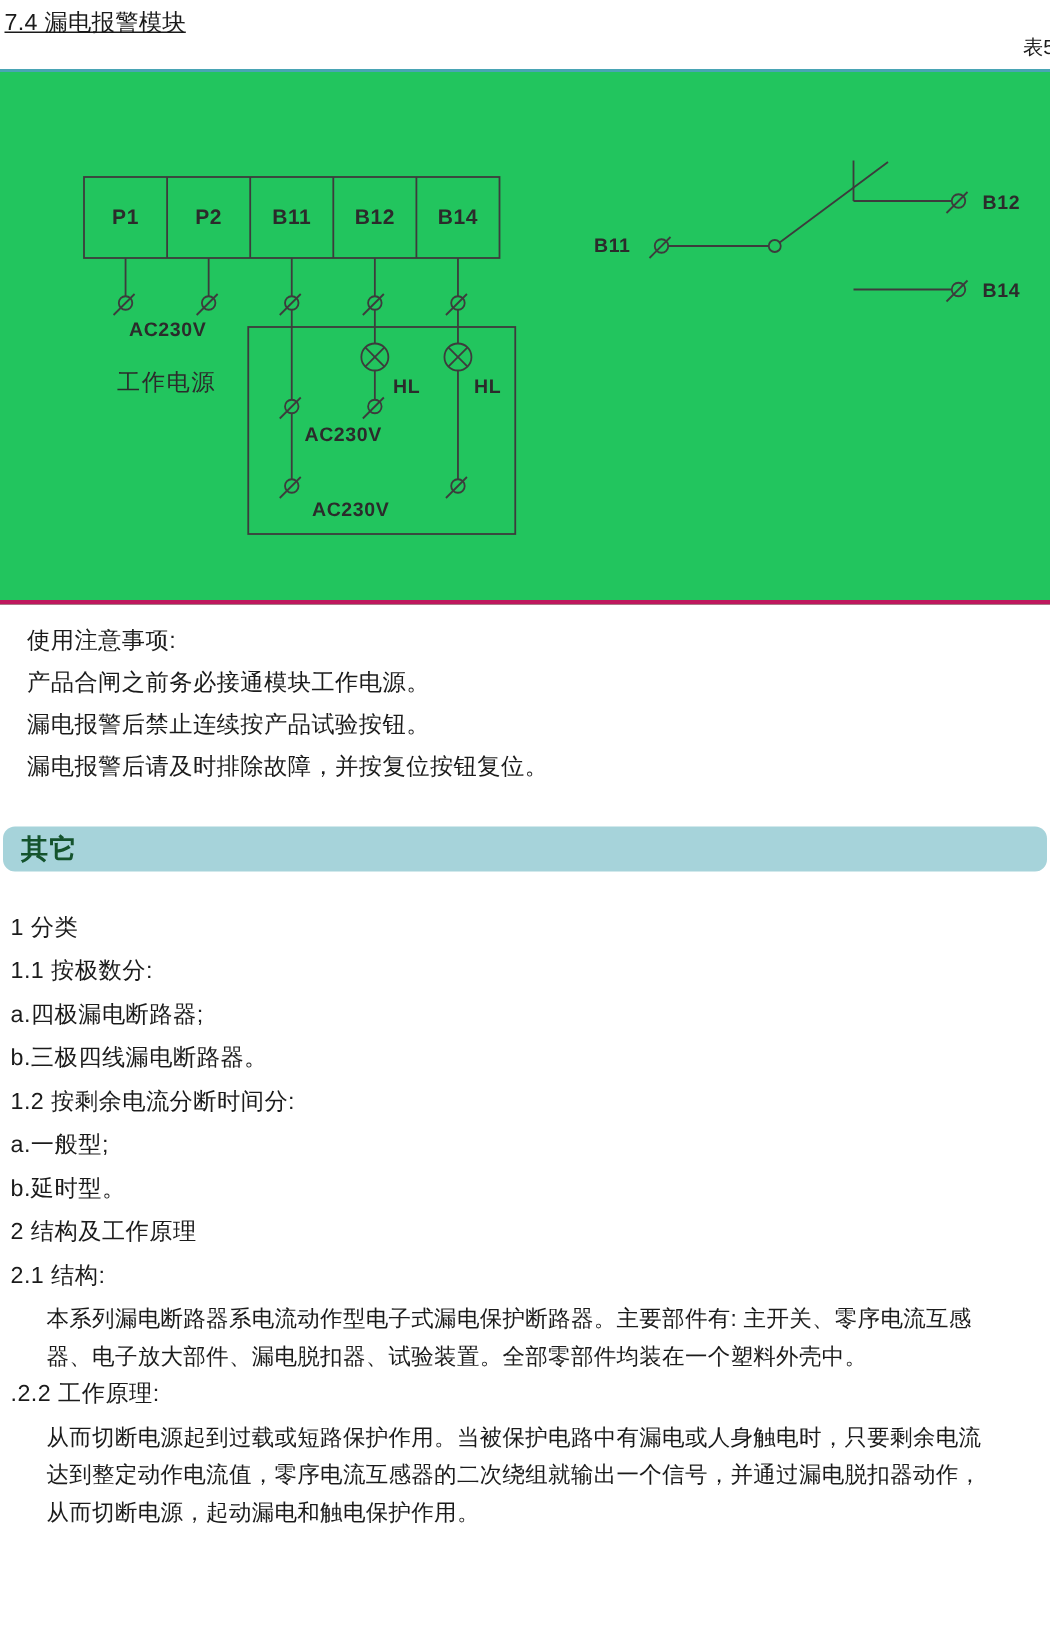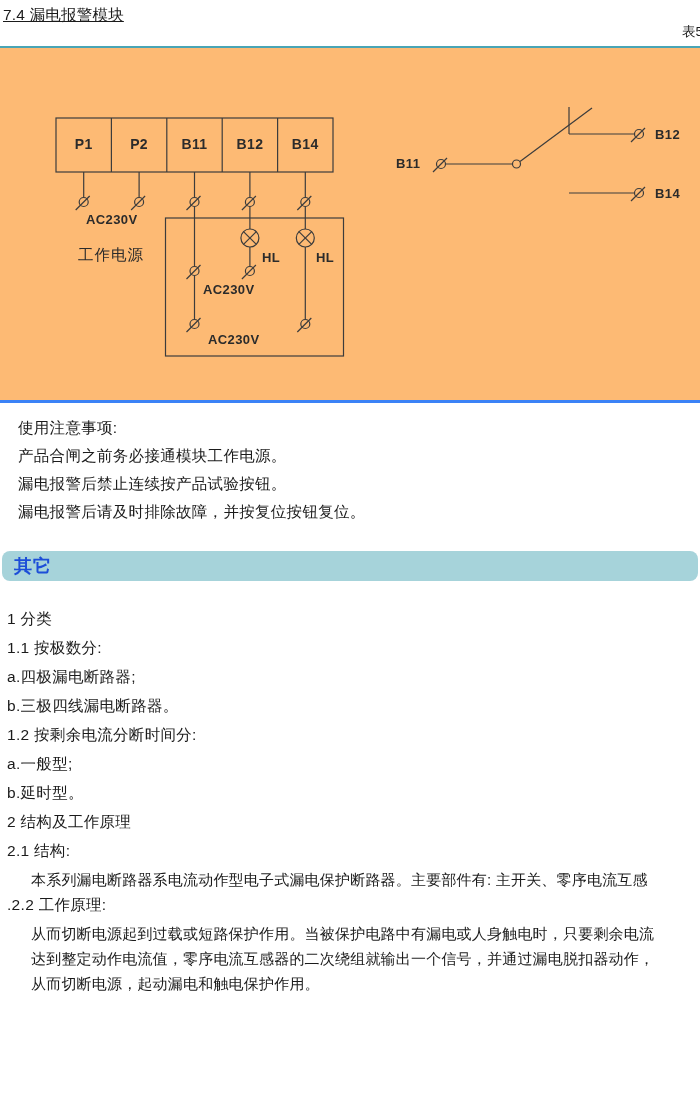--- a/index.html
+++ b/index.html
@@ -5,33 +5,33 @@
   * { margin:0; padding:0; box-sizing:border-box; }
   html,body { background:#ffffff; }
   body {
     width:700px; height:1097px; position:relative; overflow:hidden;
     font-family:"Liberation Sans", sans-serif; color:#1b1b1b;
   }
   .header { position:relative; height:46px; }
   .page-title { position:absolute; left:3px; top:5px; font-size:15.5px; font-weight:500; letter-spacing:0.2px;text-decoration:underline; }
   .table-ref { position:absolute; right:-3px; top:23px; font-size:13.5px; }
   .panel {
-    height:357px; background:#fdba74;
-    border-top:2px solid #49a5b5; border-bottom:3px solid #3b82f6;
+    height:357px; background:#22c55e;
+    border-top:2px solid #49a5b5; border-bottom:3px solid #be185d;
   }
   .panel svg { display:block; }
   .diag-line { stroke:#3c3c3c; stroke-width:1.2; fill:none; }
   .diag-text { fill:#2b2b2b; font-family:"Liberation Sans", sans-serif; font-weight:700; font-size:13px; letter-spacing:0.4px; }
   .diag-text-big { fill:#2b2b2b; font-family:"Liberation Sans", sans-serif; font-weight:400; font-size:15.5px; letter-spacing:1px; }
   .term-label { fill:#2b2b2b; font-family:"Liberation Sans", sans-serif; font-weight:600; font-size:14px; text-anchor:middle; letter-spacing:0.4px; }
   .notes { margin-top:16px; padding-left:18px; }
   .nline { font-size:15.5px; line-height:18px; margin-bottom:10px; letter-spacing:0.3px; }
   .banner {
     margin:30px 2px 0 2px; height:30px; background:#a6d3da; border-radius:8px;
-    color:#1d4ed8; font-size:18px; font-weight:bold; line-height:30px; padding-left:12px;
+    color:#14532d; font-size:18px; font-weight:bold; line-height:30px; padding-left:12px;
     letter-spacing:1px;
   }
   .other { margin-top:29px; padding-left:7px; }
   .other .item { font-size:15.5px; line-height:18px; margin-bottom:11px; letter-spacing:0.3px; }
   .other .body { font-size:15px; line-height:18px; margin-bottom:7px; padding-left:24px; letter-spacing:0.2px; white-space:nowrap; }
   .other .mt4 { margin-top:4px; }
 </style>
 </head>
 <body>
 
@@ -160,17 +160,18 @@
   <div class="item">1 分类</div>
   <div class="item">1.1 按极数分:</div>
   <div class="item">a.四极漏电断路器;</div>
   <div class="item">b.三极四线漏电断路器。</div>
   <div class="item">1.2 按剩余电流分断时间分:</div>
   <div class="item">a.一般型;</div>
   <div class="item">b.延时型。</div>
   <div class="item">2 结构及工作原理</div>
   <div class="item">2.1 结构:</div>
   <div class="body">本系列漏电断路器系电流动作型电子式漏电保护断路器。主要部件有: 主开关、零序电流互感</div>
+  <div class="body">器、电子放大部件、漏电脱扣器、试验装置。全部零部件均装在一个塑料外壳中。</div>
   <div class="item mt4">.2.2 工作原理:</div>
   <div class="body">从而切断电源起到过载或短路保护作用。当被保护电路中有漏电或人身触电时，只要剩余电流</div>
   <div class="body">达到整定动作电流值，零序电流互感器的二次绕组就输出一个信号，并通过漏电脱扣器动作，</div>
   <div class="body">从而切断电源，起动漏电和触电保护作用。</div>
 </div>
 
 </body></html>

